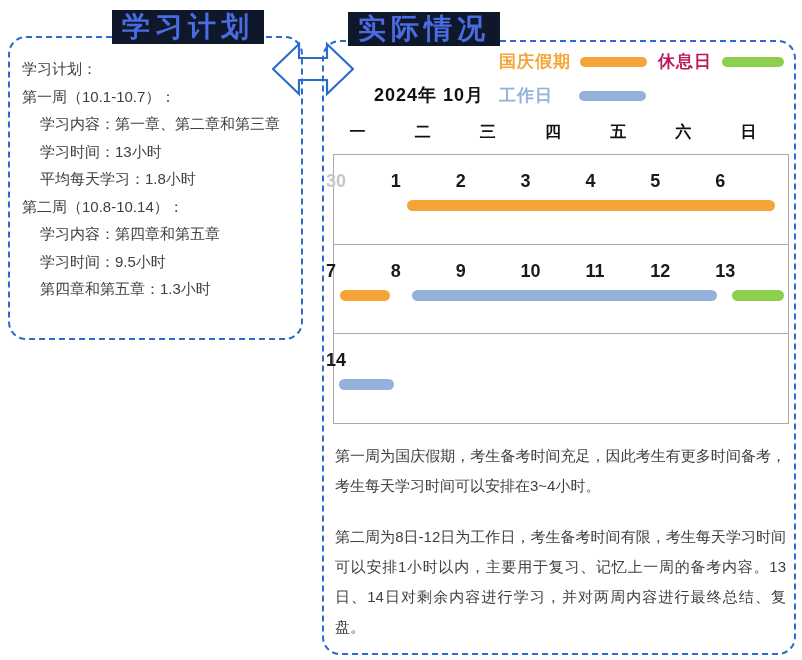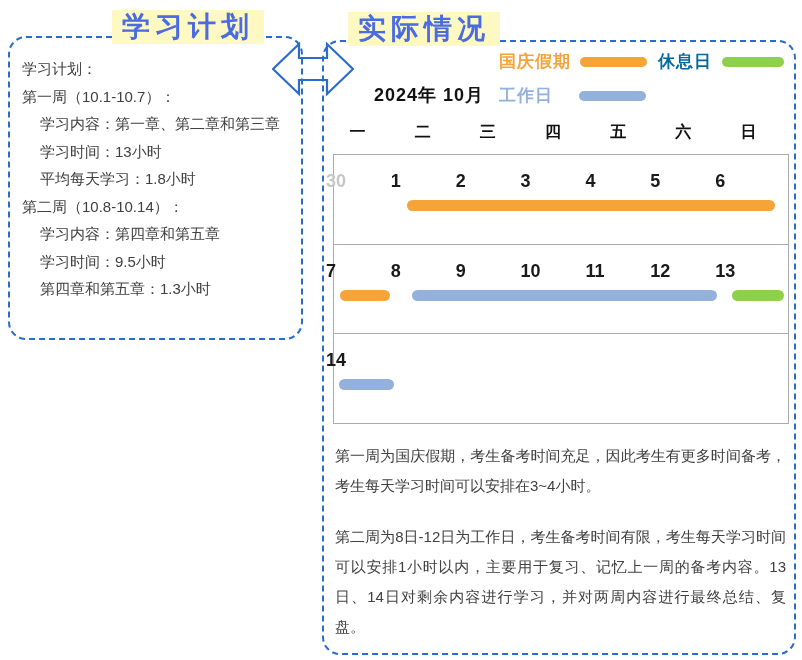--- a/index.html
+++ b/index.html
@@ -8,21 +8,21 @@
     font-family:"Liberation Sans","DejaVu Sans",sans-serif;
   }
   .panel{
     position:absolute;box-sizing:border-box;
     border:2px dashed var(--c-accent_blue,#2A6BCB);
     border-radius:18px;background:#fff;
   }
   .left-panel{left:8px;top:36px;width:295px;height:304px;}
   .right-panel{left:322px;top:40px;width:474px;height:615px;}
   .panel-title{
-    position:absolute;z-index:4;background:#fef9c3;padding:0 10px;
+    position:absolute;z-index:4;background:#0f172a;padding:0 10px;
     font-size:28px;font-weight:bold;letter-spacing:5px;
     color:var(--c-title_blue,#4A6BE1);white-space:nowrap;line-height:34px;
   }
   .left-title{left:112px;top:10px;}
   .right-title{left:348px;top:12px;text-align:center;}
   .double-arrow{position:absolute;left:272px;top:39px;width:82px;height:60px;z-index:5;}
 
   
   .plan-lines{padding:17px 8px 0 12px;}
   .plan-line{
@@ -105,21 +105,21 @@
     <polygon points="1,30 27,5 27,19 55,19 55,5 81,30 55,55 55,41 27,41 27,55" fill="none" stroke="#2A6BCB" stroke-width="2.2" stroke-linejoin="miter"></polygon>
   </svg>
 
   <section class="panel right-panel">
     <div id="legend-box">
         <div class="legend-item legend-holiday">
           <span class="legend-label" style="color: rgb(245, 164, 55);">国庆假期</span>
           <span class="legend-bar" style="background: rgb(245, 164, 55);"></span>
         </div>
         <div class="legend-item legend-restday">
-          <span class="legend-label" style="color: #0369a1;">休息日</span>
+          <span class="legend-label" style="color: #be185d;">休息日</span>
           <span class="legend-bar" style="background: rgb(141, 208, 78);"></span>
         </div>
         <div class="legend-item legend-workday">
           <span class="legend-label" style="color: rgb(147, 177, 219); text-align: right;">工作日</span>
           <span class="legend-bar" style="background: rgb(147, 177, 219);"></span>
         </div>
       </div>
     <div class="month-label">2024年 10月</div>
     <div class="weekday-row">
         <div class="weekday-cell">一</div>

